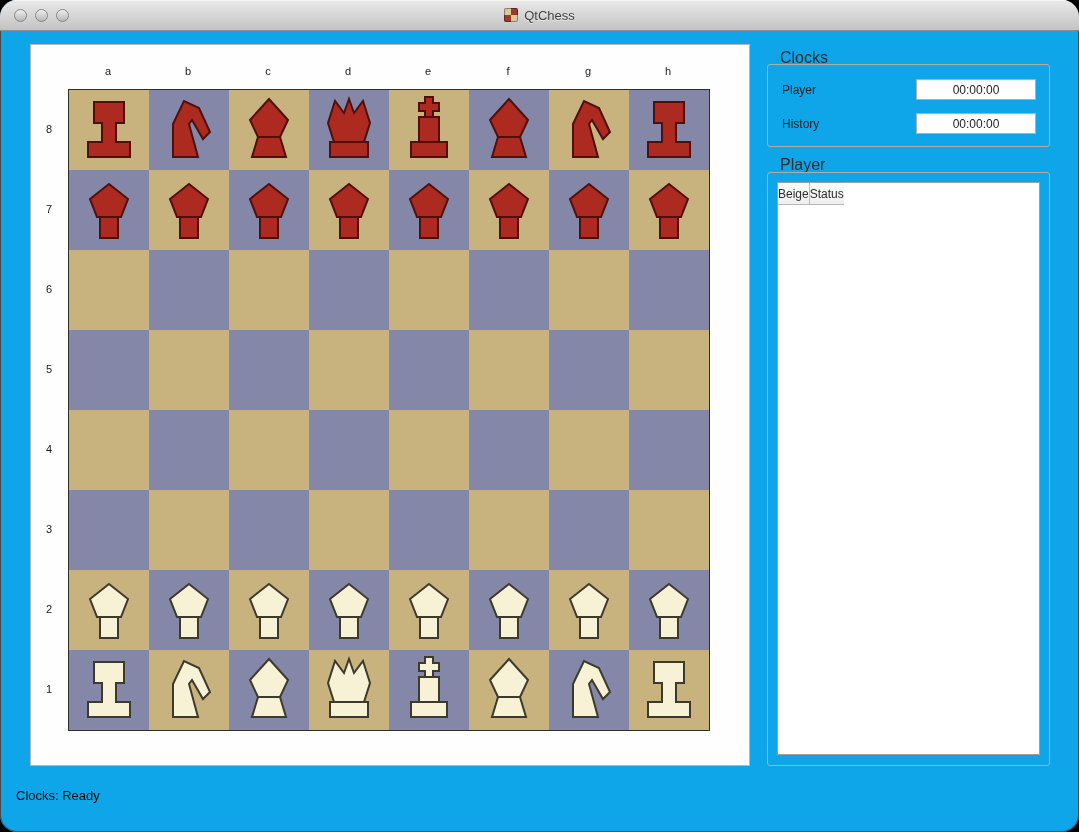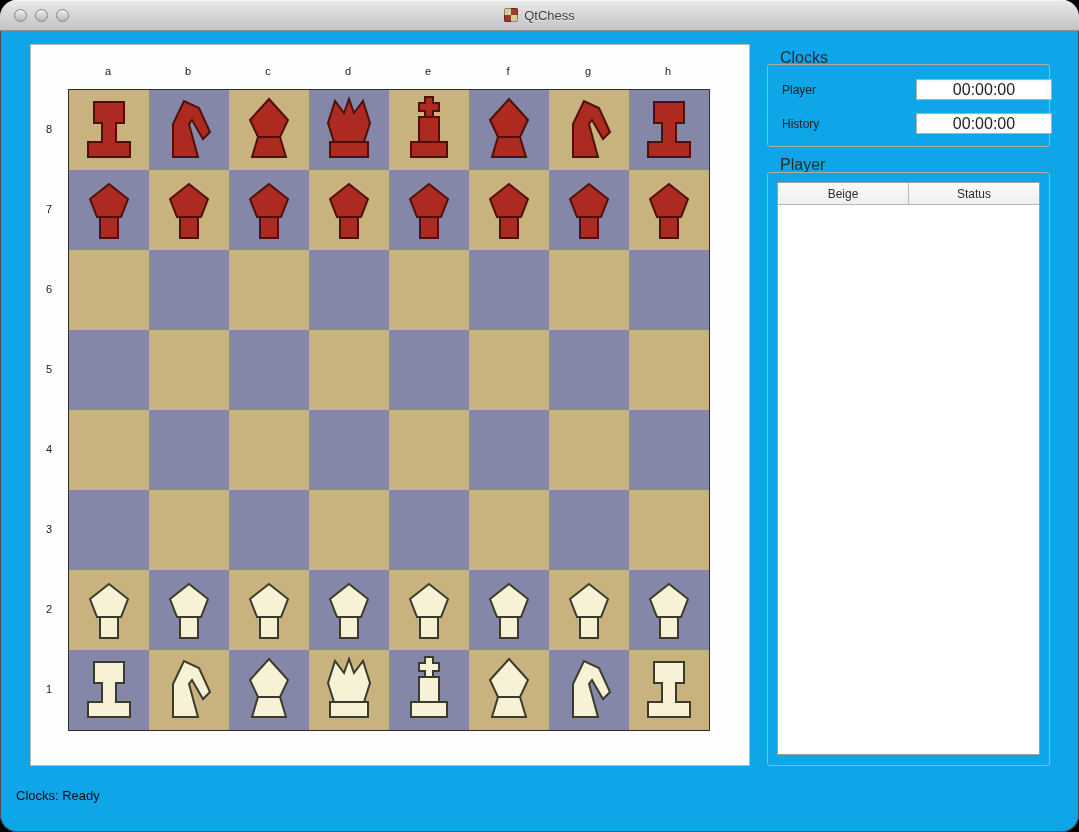--- a/index.html
+++ b/index.html
@@ -71,30 +71,30 @@
   .piece { width:80px; height:80px; display:block; stroke-width:2px; stroke-linejoin:miter; }
   .piece.crimson { fill:var(--crimson-fill); stroke:var(--crimson-stroke); }
   .piece.beige   { fill:var(--beige-fill);   stroke:var(--beige-stroke); }
   
   .group-title { position:absolute; font-size:16px; color:#2c2c2c; }
   .group-box {
     position:absolute; border:1px solid #b1ada5; border-radius:3px; box-sizing:border-box;
   }
   .form-label { position:absolute; font-size:12px; color:#1f1f1f; }
   .clock-field {
-    position:absolute; width:136px; height:21px;
+    position:absolute; width:120px; height:21px;
     border:1px solid #b4b0a8; background:#fff;
-    font-family:"Liberation Sans", sans-serif; font-size:16px; color:#222;
+    font-family:"Liberation Sans", sans-serif; font-size:12px; color:#222;
     text-align:center; box-sizing:border-box; padding:0 6px;
     box-shadow: inset 0 1px 2px rgba(0,0,0,.08);
   }
   .history-table {
     position:absolute; left:777px; top:182px; width:263px; height:573px;
     background:#fff; border:1px solid #9e9e9e; box-sizing:border-box;
-    display:flex; flex-direction:column;
+    display:flex; flex-direction:row;
   }
   .history-header {
     display:flex; height:21px; flex:0 0 21px;
     background:linear-gradient(#fbfbfb,#efefef);
     border-bottom:1px solid #b9b9b9;
   }
   .history-header .hcell {
     flex:1; display:flex; align-items:center; justify-content:center;
     font-size:12px; color:#2c2c2c;
   }

